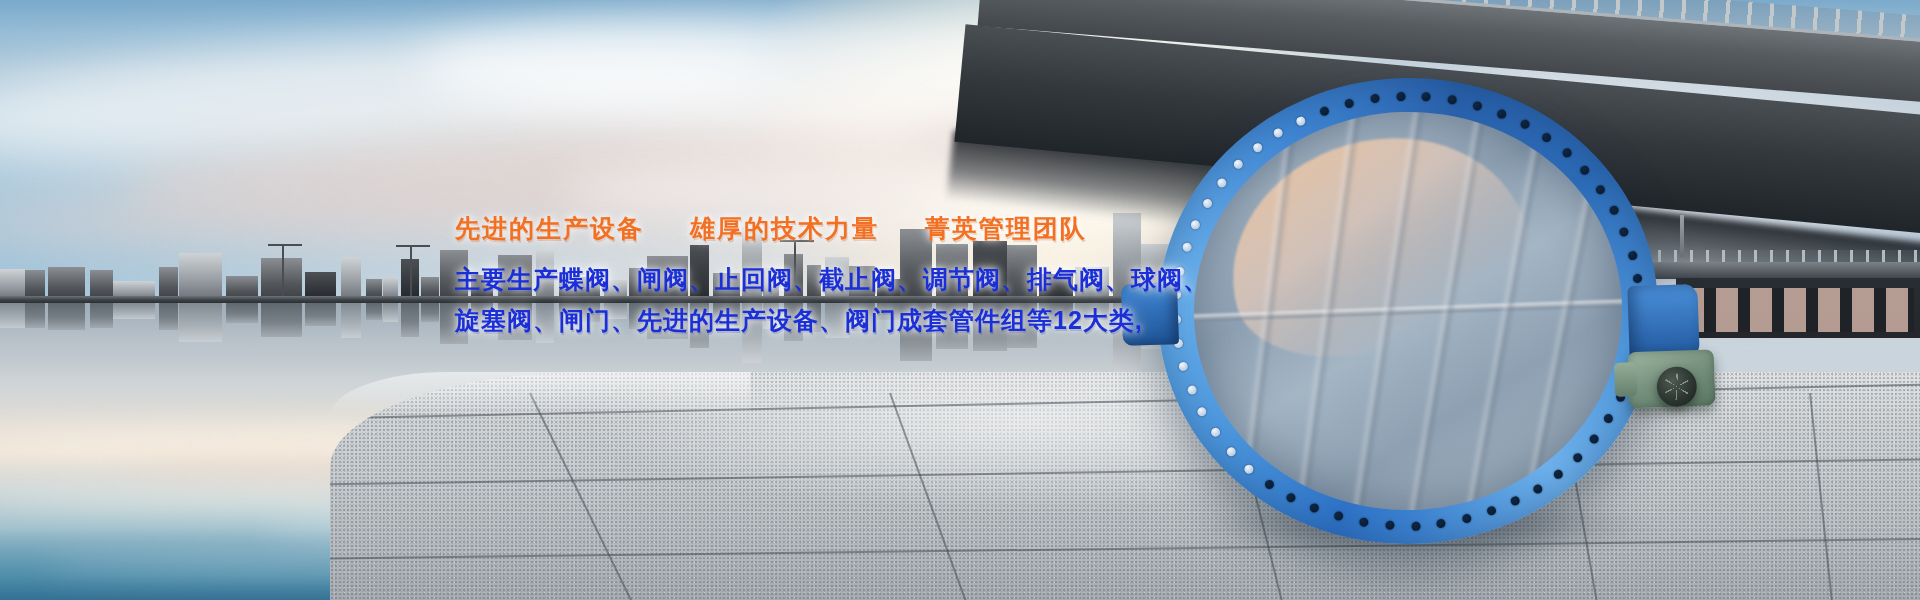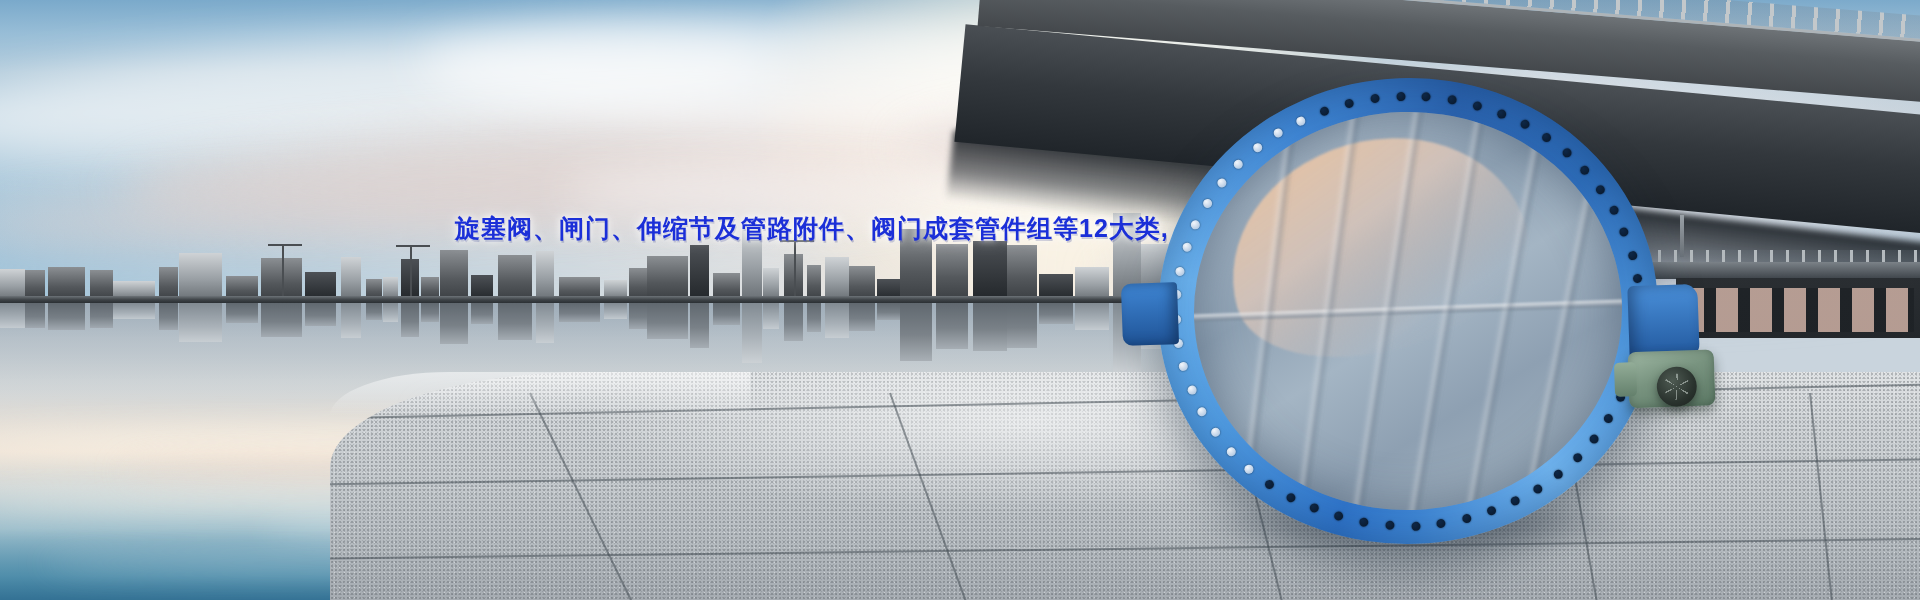--- a/index.html
+++ b/index.html
@@ -502,19 +502,27 @@
       </div>
     <div class="hub-left"></div>
     <div class="hub-right"></div>
     <div class="gearbox"></div>
     <div class="handwheel"></div>
   </div>
 
   <div class="copy">
 
 
+    <div class="sub-orange">
+      <span>先进的生产设备</span>
+      <span class="gap"></span>
+      <span>雄厚的技术力量</span>
+      <span class="gap"></span>
+      <span>菁英管理团队</span>
+    </div>
 
     <div class="body">
-      <div>旋塞阀、闸门、伸缩节及管路附件、阀门成套管件组等12大类,</div>
+      <div>主要生产蝶阀、闸阀、止回阀、截止阀、调节阀、排气阀、球阀、</div>
+      <div>旋塞阀、闸门、先进的生产设备、阀门成套管件组等12大类,</div>
     </div>
 
   </div>
 </div>
 
 </body></html>

